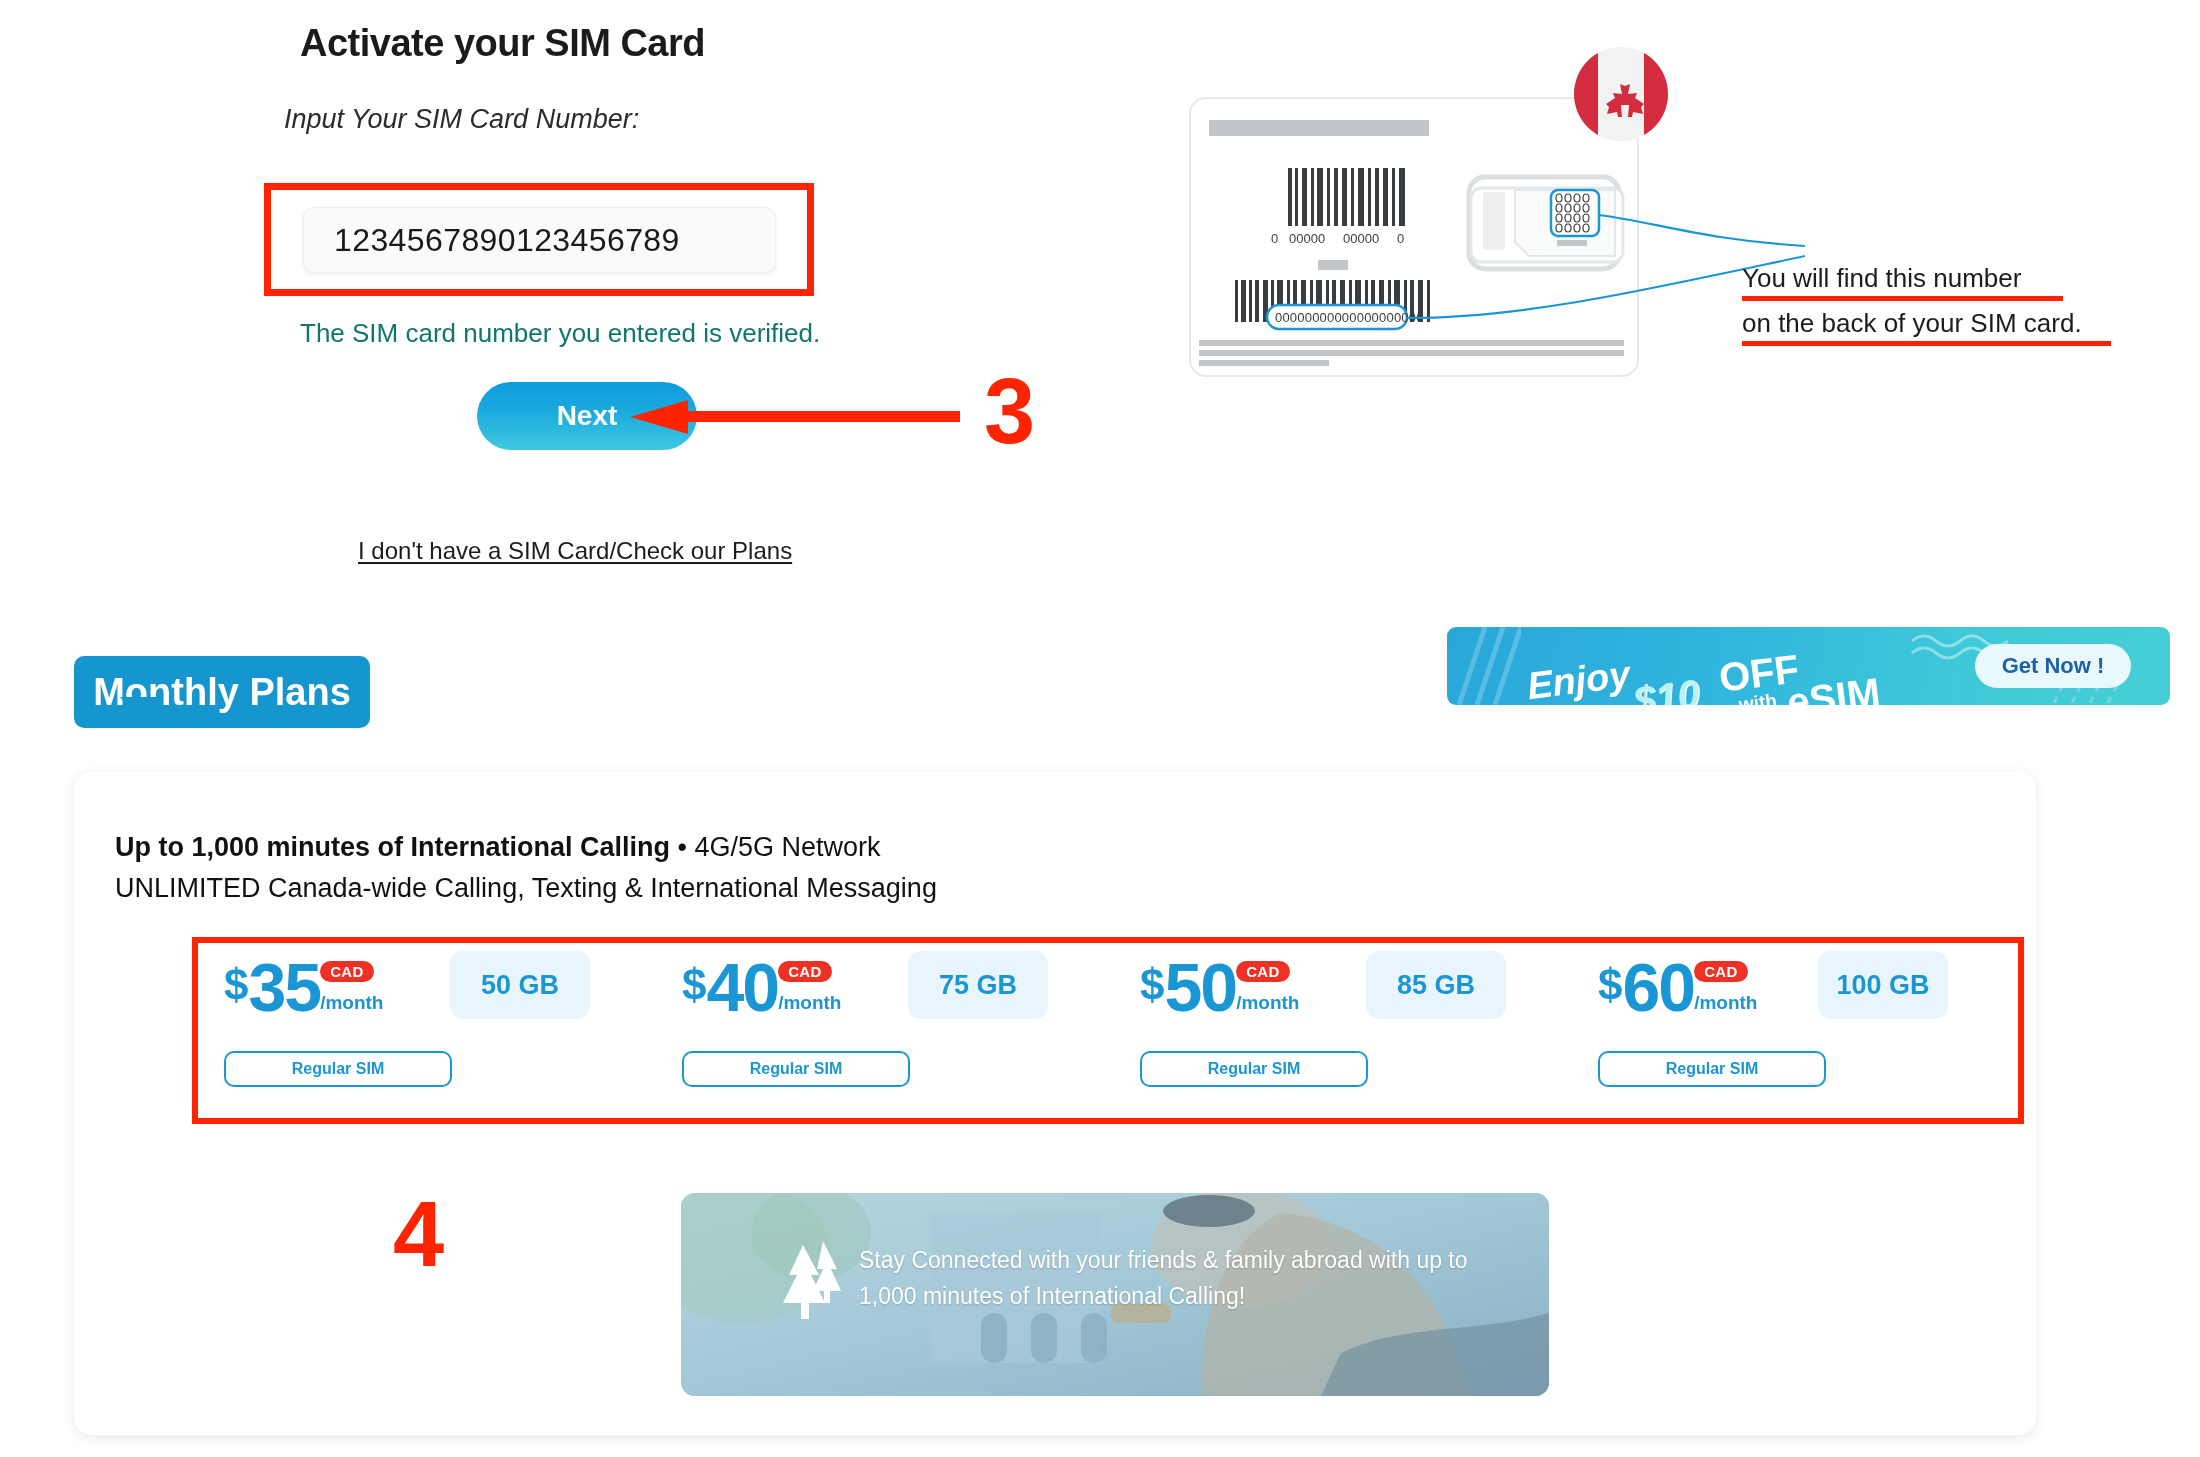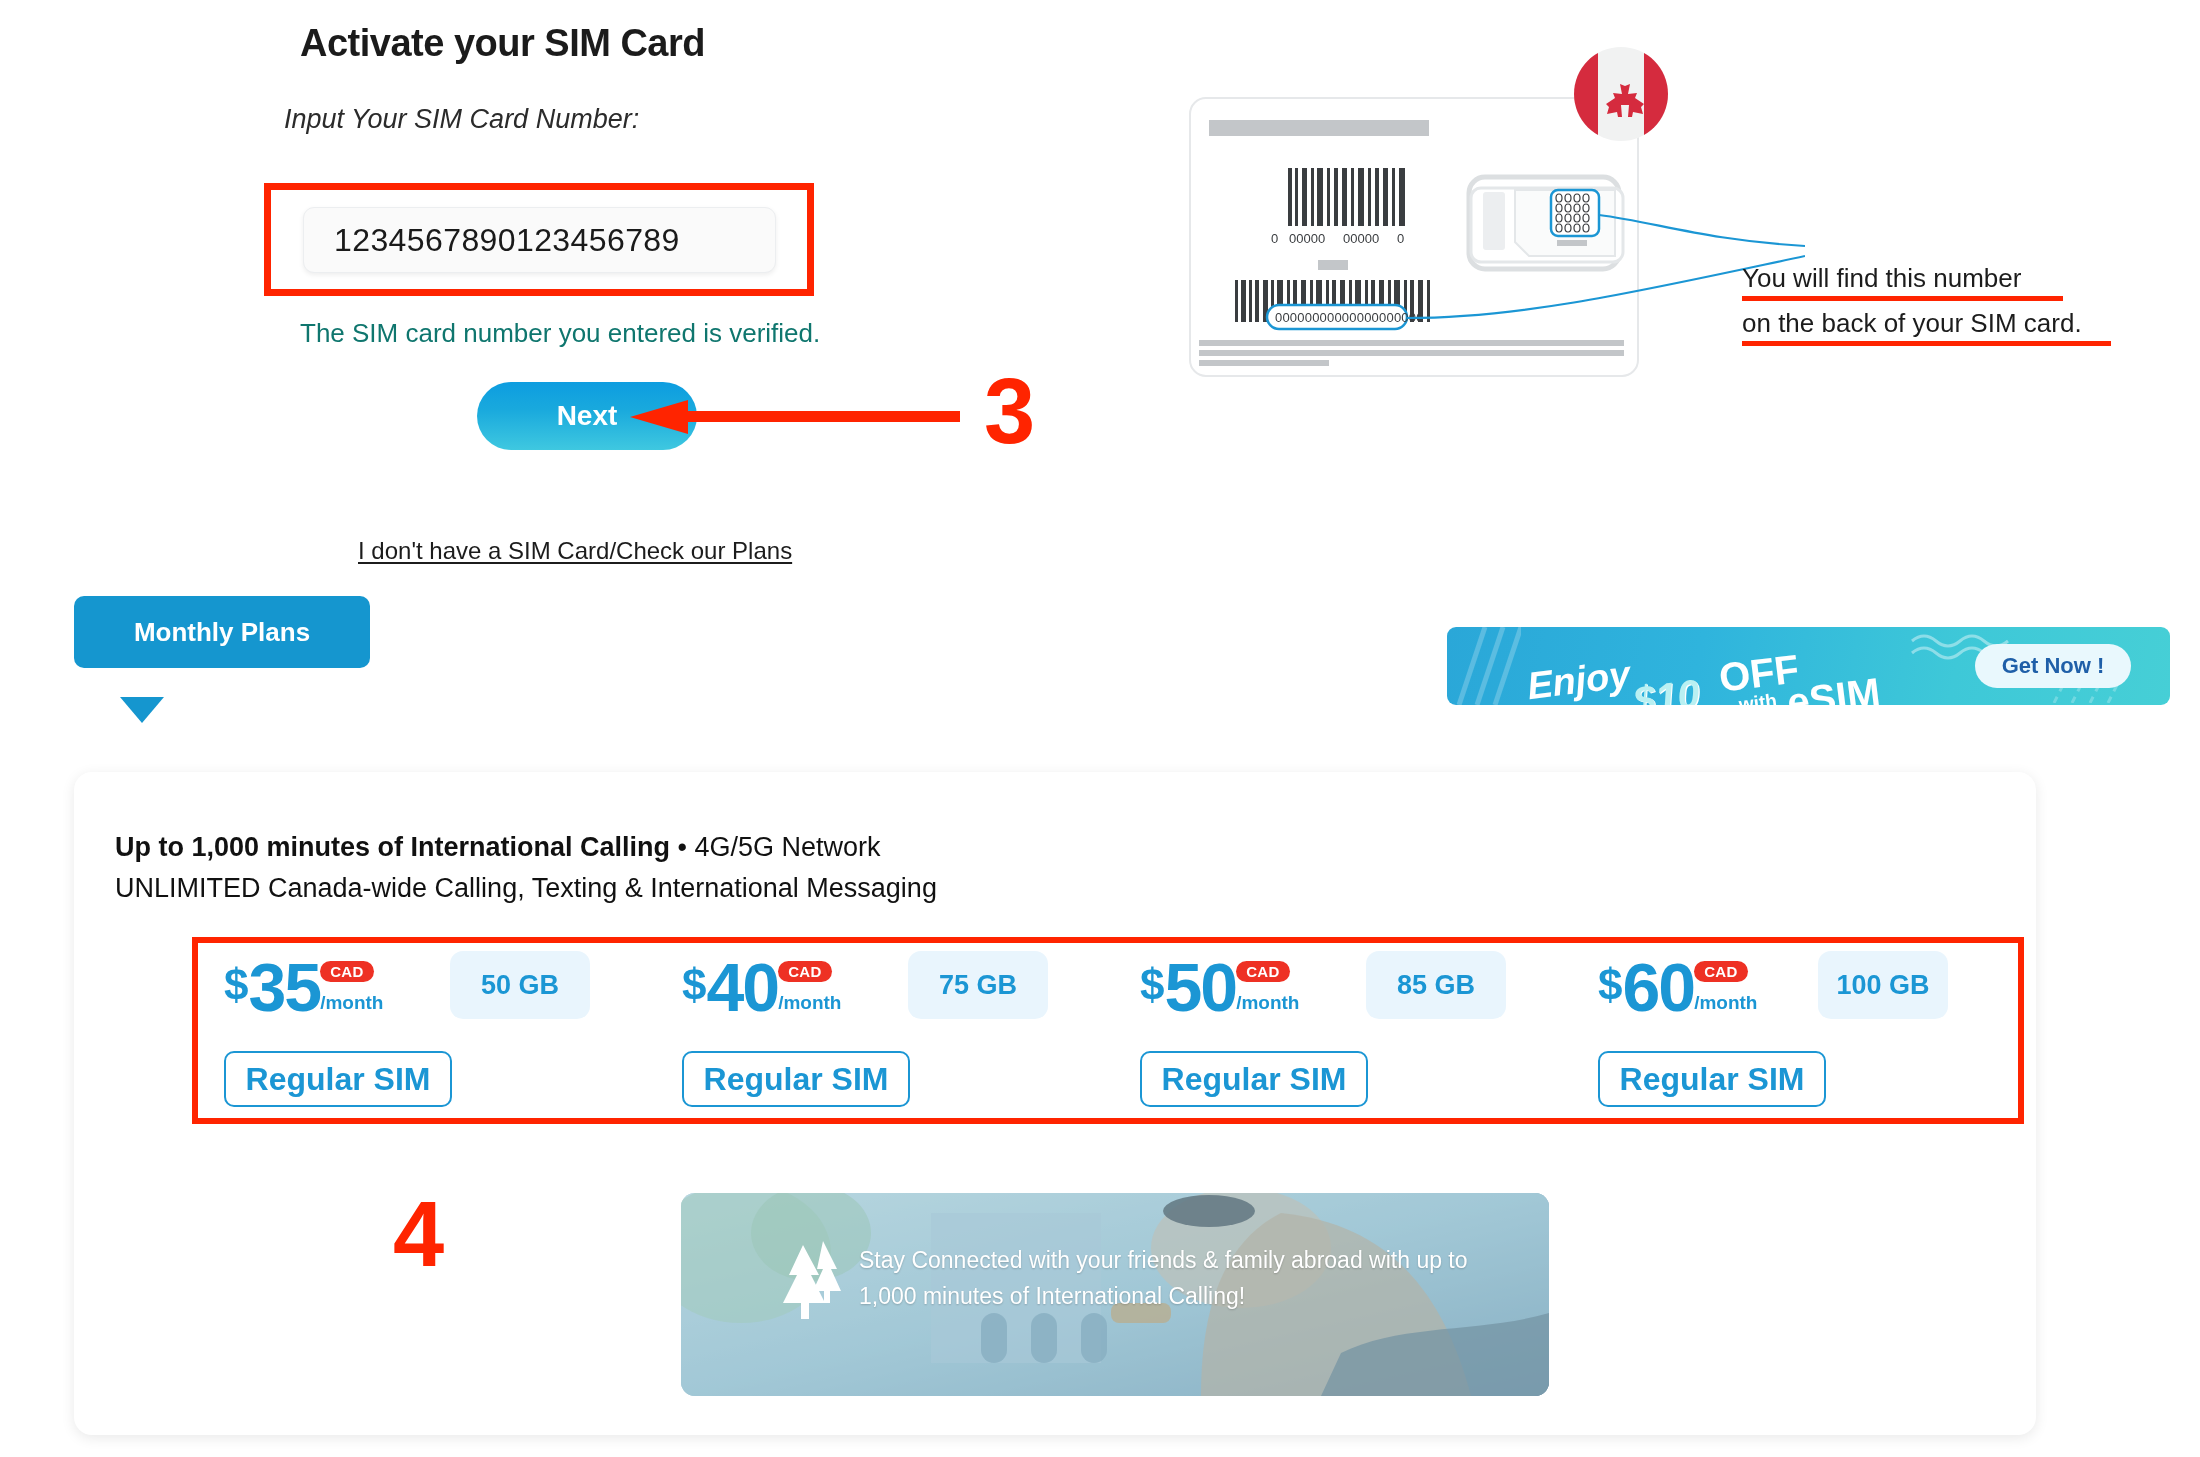--- a/index.html
+++ b/index.html
@@ -81,25 +81,25 @@
   }
   .callout-line {
     display: block; height: 5px; background: #ff2400;
     margin-top: 1px; margin-bottom: 6px;
   }
   .cl1 { width: 321px; }
   .cl2 { width: 369px; }
 
   
   .plans-tab {
-    position: absolute; left: 74px; top: 596px;
+    position: absolute; left: 74px; top: 656px;
     width: 296px; height: 72px;
     background: #1596cf; border-radius: 10px;
     display: flex; align-items: center; justify-content: center;
-    color: #fff; font-size: 26px; font-weight: bold;
+    color: #fff; font-size: 38px; font-weight: bold;
     cursor: pointer;
   }
   .plans-tab-arrow {
     position: absolute; left: 120px; top: 697px;
     width: 0; height: 0;
     border-left: 22px solid transparent;
     border-right: 22px solid transparent;
     border-top: 26px solid #1596cf;
   }
 
@@ -175,24 +175,24 @@
     position: absolute; top: 14px;
     width: 140px; height: 68px;
     background: #e9f5fd; border-radius: 13px;
     display: flex; align-items: center; justify-content: center;
     color: #1b96d4; font-size: 27px; font-weight: bold;
   }
   .gb-pos { left: 258px; }
   .gb-pos-wide { left: 252px; width: 130px; }
   .regsim-btn {
     position: absolute; left: 32px; top: 114px;
-    width: 228px; height: 56px;
+    width: 228px; height: 36px;
     border: 2px solid #1b96d4; border-radius: 10px;
     background: #fff; color: #1b96d4;
-    font-size: 32px; font-weight: bold;
+    font-size: 16px; font-weight: bold;
     display: flex; align-items: center; justify-content: center;
     cursor: pointer; font-family: "Liberation Sans", sans-serif;
   }
 
   
   .promo {
     position: absolute; left: 681px; top: 1193px;
     width: 868px; height: 203px;
     border-radius: 14px; overflow: hidden;
     background: linear-gradient(135deg,#b9d6df 0%,#9fc6d6 45%,#6e93ab 100%);

